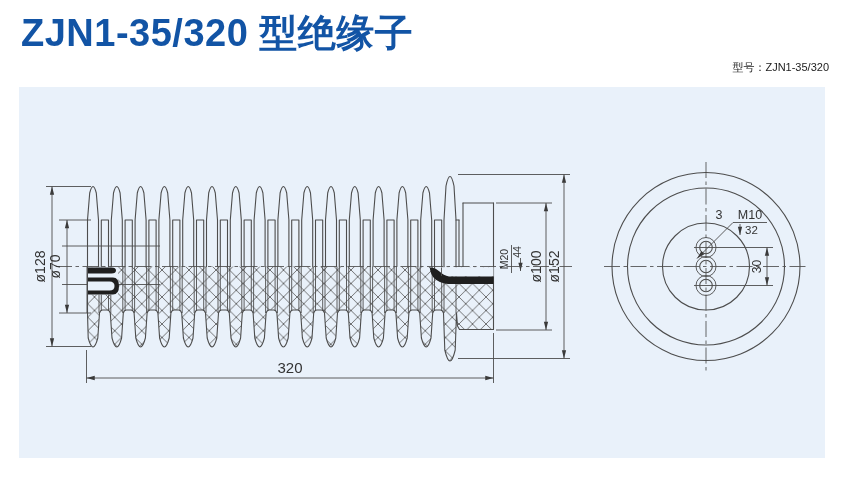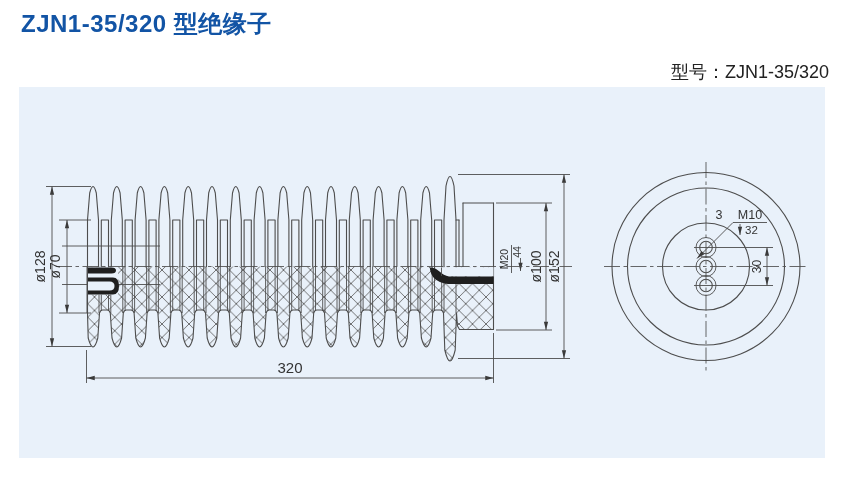--- a/index.html
+++ b/index.html
@@ -3,26 +3,26 @@
 <meta charset="utf-8">
 <style>
   html,body{margin:0;padding:0;}
   body{
     width:850px;height:480px;position:relative;overflow:hidden;
     background:#ffffff;
     font-family:"Liberation Sans", sans-serif;
   }
   .page-title{
     position:absolute;left:21px;top:8px;margin:0;
-    font-size:24px;font-weight:bold;color:#1254a5;letter-spacing:0.5px;
+    font-size:38px;font-weight:bold;color:#1254a5;letter-spacing:0.5px;
     white-space:nowrap;
   }
   .model-label{
     position:absolute;right:21px;top:60px;
-    font-size:18px;color:#222;white-space:nowrap;
+    font-size:11px;color:#222;white-space:nowrap;
   }
   .drawing-panel{
     position:absolute;left:19px;top:87px;width:806px;height:371px;
     background:#e9f1fa;
   }
   svg{position:absolute;left:0;top:0;}
   .ln{stroke:#4d4d4d;stroke-width:1.1;fill:none;stroke-linejoin:round;stroke-linecap:round;}
   .thin{stroke:#4d4d4d;stroke-width:0.9;fill:none;}
   .dim{stroke:#4d4d4d;stroke-width:0.9;fill:none;}
   .cld{stroke:#4d4d4d;stroke-width:0.85;fill:none;stroke-dasharray:16 3.5 3.5 3.5;}

